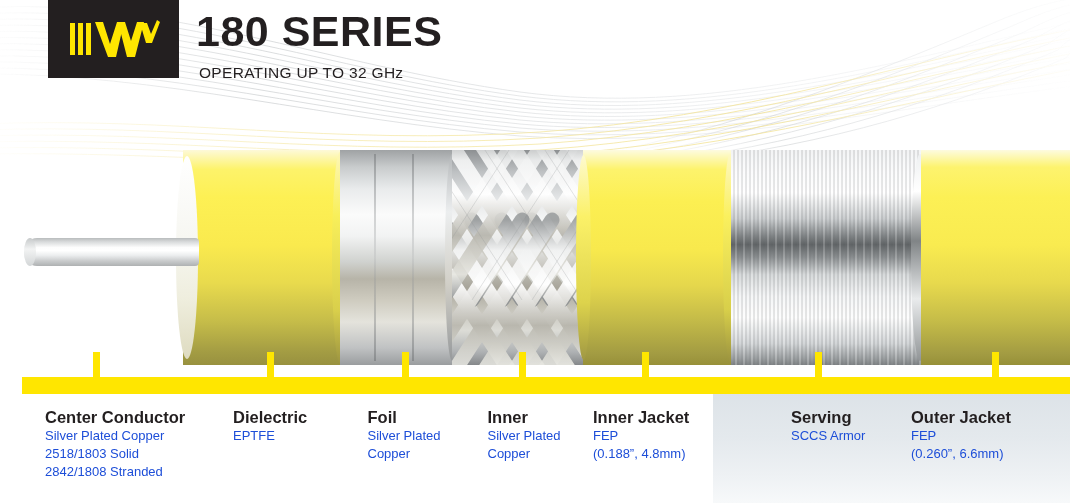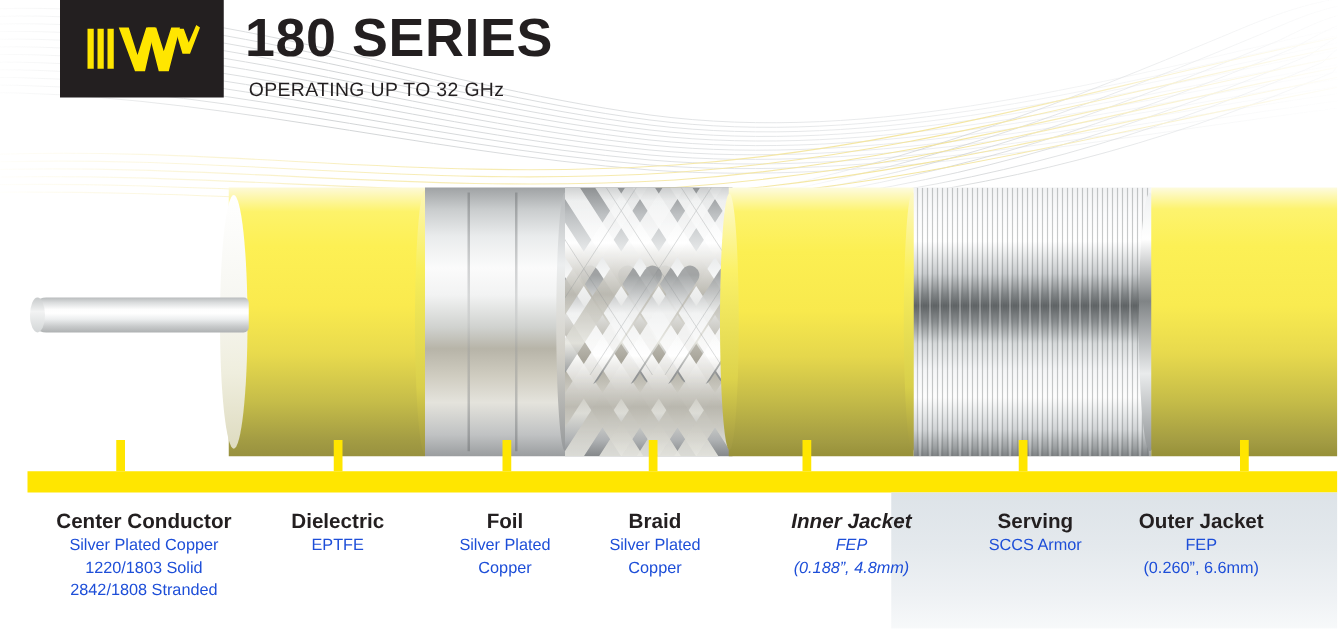--- a/index.html
+++ b/index.html
@@ -137,21 +137,21 @@
   
   .scalebar{position:absolute;left:22px;top:377px;width:1048px;height:17px;background:#ffe600;}
   .tick{position:absolute;width:7px;height:25px;background:#ffe600;top:-25px;}
 
   
   .labels{position:absolute;left:0;top:394px;width:1070px;height:109px;}
   .highlight{
     position:absolute;left:713px;top:0;width:357px;height:109px;
     background:linear-gradient(to bottom,#dde3e8 0%, #e4e9ed 40%, #eef1f4 75%, #f7f9fa 100%);
   }
-  .lbl{position:absolute;top:14px;text-align:center;}
+  .lbl{position:absolute;top:14px;text-align:left;}
   .lbl-title{
     font-size:16.5px;font-weight:bold;color:#231f20;
     line-height:1.18;white-space:nowrap;
     font-family:"Liberation Sans", sans-serif;
   }
   .lbl-line{
     font-size:13px;color:#1d4ed8;line-height:1.38;white-space:nowrap;
     font-family:"Liberation Sans", sans-serif;
   }
 </style>
@@ -398,38 +398,38 @@
       <div class="tick" style="left: 793px;"></div>
       <div class="tick" style="left: 970px;"></div>
     </div>
 
   <div class="labels">
     <div class="highlight"></div>
     <div id="label-host">
         <div class="lbl" style="left: 45px;">
           <div class="lbl-title">Center Conductor</div>
           <div class="lbl-line">Silver Plated Copper</div>
-          <div class="lbl-line">1220/1803 Solid</div>
+          <div class="lbl-line">2518/1803 Solid</div>
           <div class="lbl-line">2842/1808 Stranded</div>
         </div>
         <div class="lbl" style="left: 233px;">
           <div class="lbl-title">Dielectric</div>
           <div class="lbl-line">EPTFE</div>
         </div>
         <div class="lbl" style="left: 367.5px;">
           <div class="lbl-title">Foil</div>
           <div class="lbl-line">Silver Plated</div>
           <div class="lbl-line">Copper</div>
         </div>
         <div class="lbl" style="left: 487.5px;">
-          <div class="lbl-title">Braid</div>
+          <div class="lbl-title">Inner</div>
           <div class="lbl-line">Silver Plated</div>
           <div class="lbl-line">Copper</div>
         </div>
-        <div class="lbl" style="left: 633px; font-style: italic;">
+        <div class="lbl" style="left: 593px;">
           <div class="lbl-title">Inner Jacket</div>
           <div class="lbl-line">FEP</div>
           <div class="lbl-line">(0.188”, 4.8mm)</div>
         </div>
         <div class="lbl" style="left: 791px;">
           <div class="lbl-title">Serving</div>
           <div class="lbl-line">SCCS Armor</div>
         </div>
         <div class="lbl" style="left: 911px;">
           <div class="lbl-title">Outer Jacket</div>

